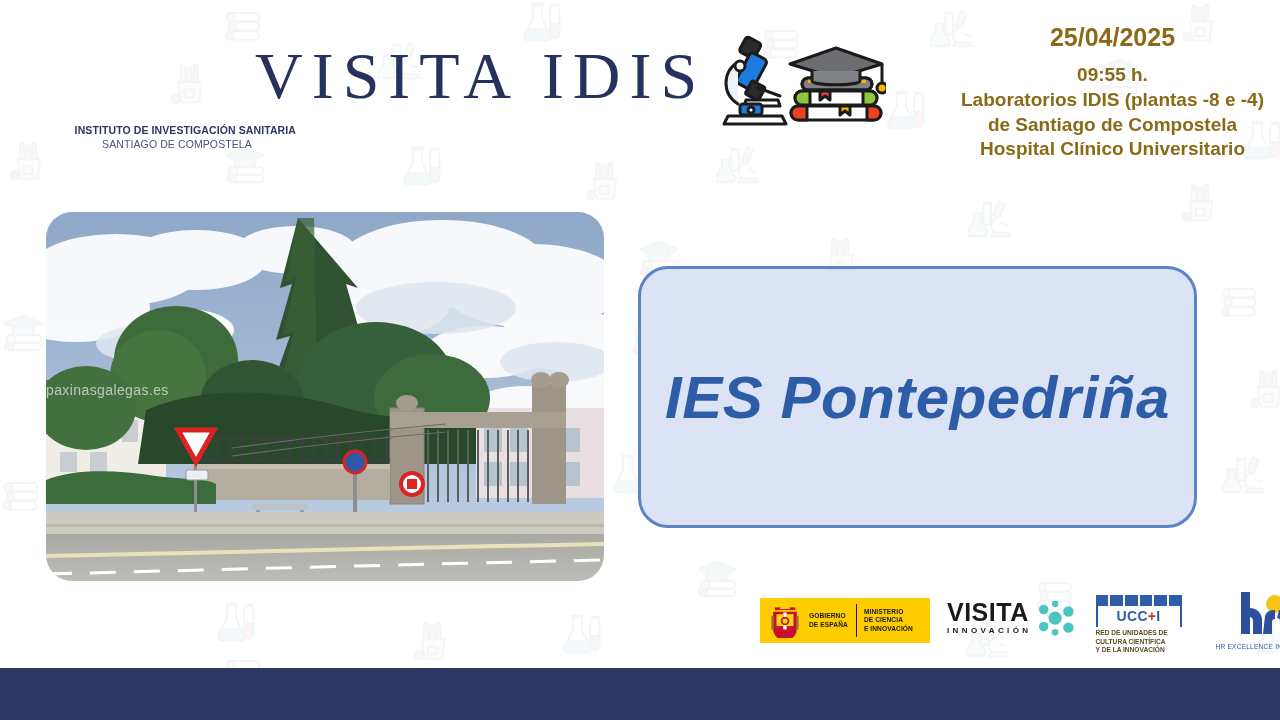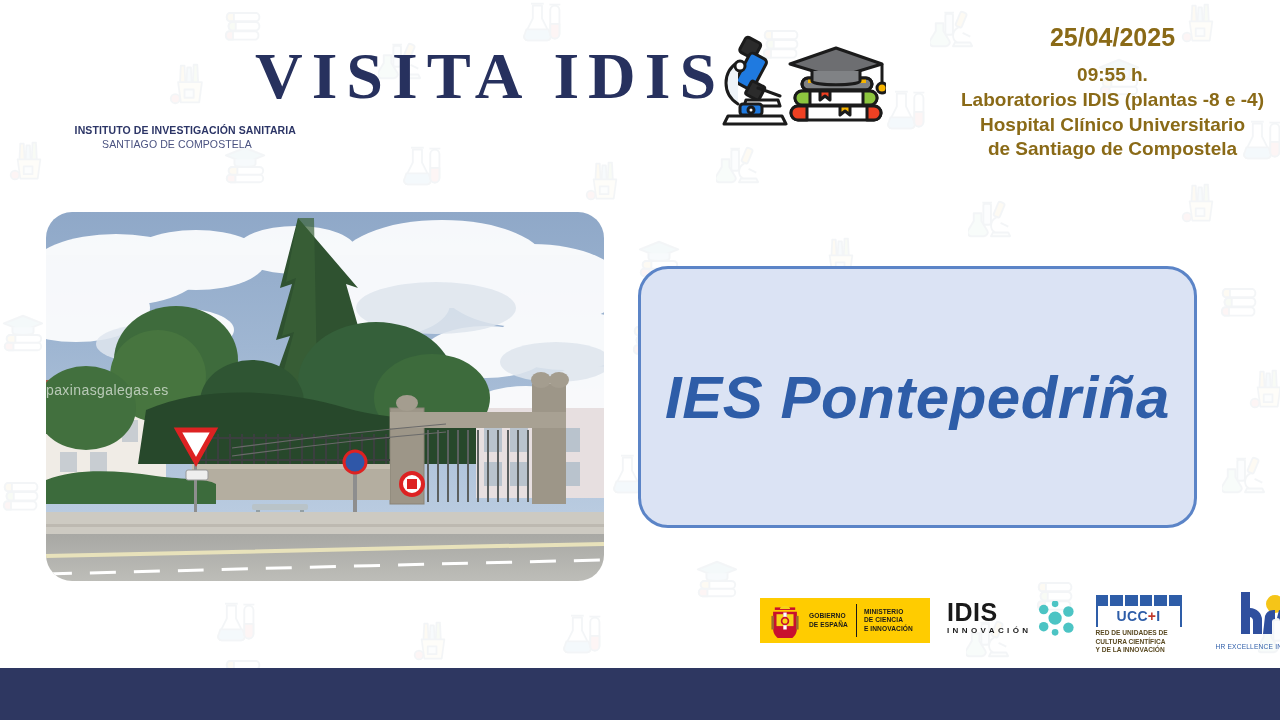--- a/index.html
+++ b/index.html
@@ -93,21 +93,21 @@
     letter-spacing: 0.1px;
     color: #4a5280;
     white-space: nowrap;
   }
 
   #poster-title {
     position: absolute;
     left: 255px;
     top: 38px;
     font-family: "Liberation Serif", serif;
-    font-weight: bold;
+    font-weight: normal;
     font-size: 66px;
     letter-spacing: 9px;
     color: #27315e;
     white-space: nowrap;
     z-index: 3;
   }
 
   #header-icons {
     position: absolute;
     left: 716px;
@@ -682,22 +682,22 @@
         <path d="M166 36 v20" stroke="#1b1b1b"></path>
         <circle cx="166" cy="60" r="5" fill="#f7b500" stroke="#1b1b1b"></circle>
       </g>
     </svg>
   </div>
 
   <div id="event-info">
     <div id="event-date">25/04/2025</div>
     <div id="event-time">09:55 h.</div>
     <div id="event-place">Laboratorios IDIS (plantas -8 e -4)</div>
+    <div style="font-size:19px;font-weight:bold;line-height:24.5px;white-space:nowrap">de Santiago de Compostela</div>
     <div id="event-place" style="position:static">Hospital Clínico Universitario</div>
-    <div style="font-size:19px;font-weight:bold;line-height:24.5px;white-space:nowrap">de Santiago de Compostela</div>
   </div>
 
   <div id="school-photo">
     <svg width="558" height="369" viewBox="0 0 558 369">
       <defs>
         <linearGradient id="skyGrad" x1="0" y1="0" x2="0" y2="1">
           <stop offset="0%" stop-color="#8fa8c8"></stop>
           <stop offset="45%" stop-color="#9fb6d2"></stop>
           <stop offset="100%" stop-color="#b9cbe0"></stop>
         </linearGradient>
@@ -847,21 +847,21 @@
         <div id="min-text">
           <div>MINISTERIO</div>
           <div>DE CIENCIA</div>
           <div>E INNOVACIÓN</div>
         </div>
       </div>
     </div>
 
     <div id="fecyt-logo" class="logo-block">
       <div>
-        <div id="fecyt-word">IDIS</div>
+        <div id="fecyt-word">VISITA</div>
         <div id="fecyt-sub">INNOVACIÓN</div>
       </div>
       <svg id="fecyt-dots" viewBox="0 0 40 40">
         <g fill="#4cc4c4">
           <circle cx="6" cy="9" r="5"></circle>
           <circle cx="6" cy="27" r="5"></circle>
           <circle cx="18" cy="18" r="7"></circle>
           <circle cx="18" cy="3" r="3.5"></circle>
           <circle cx="18" cy="33" r="3.5"></circle>
           <circle cx="32" cy="11" r="5.5"></circle>

